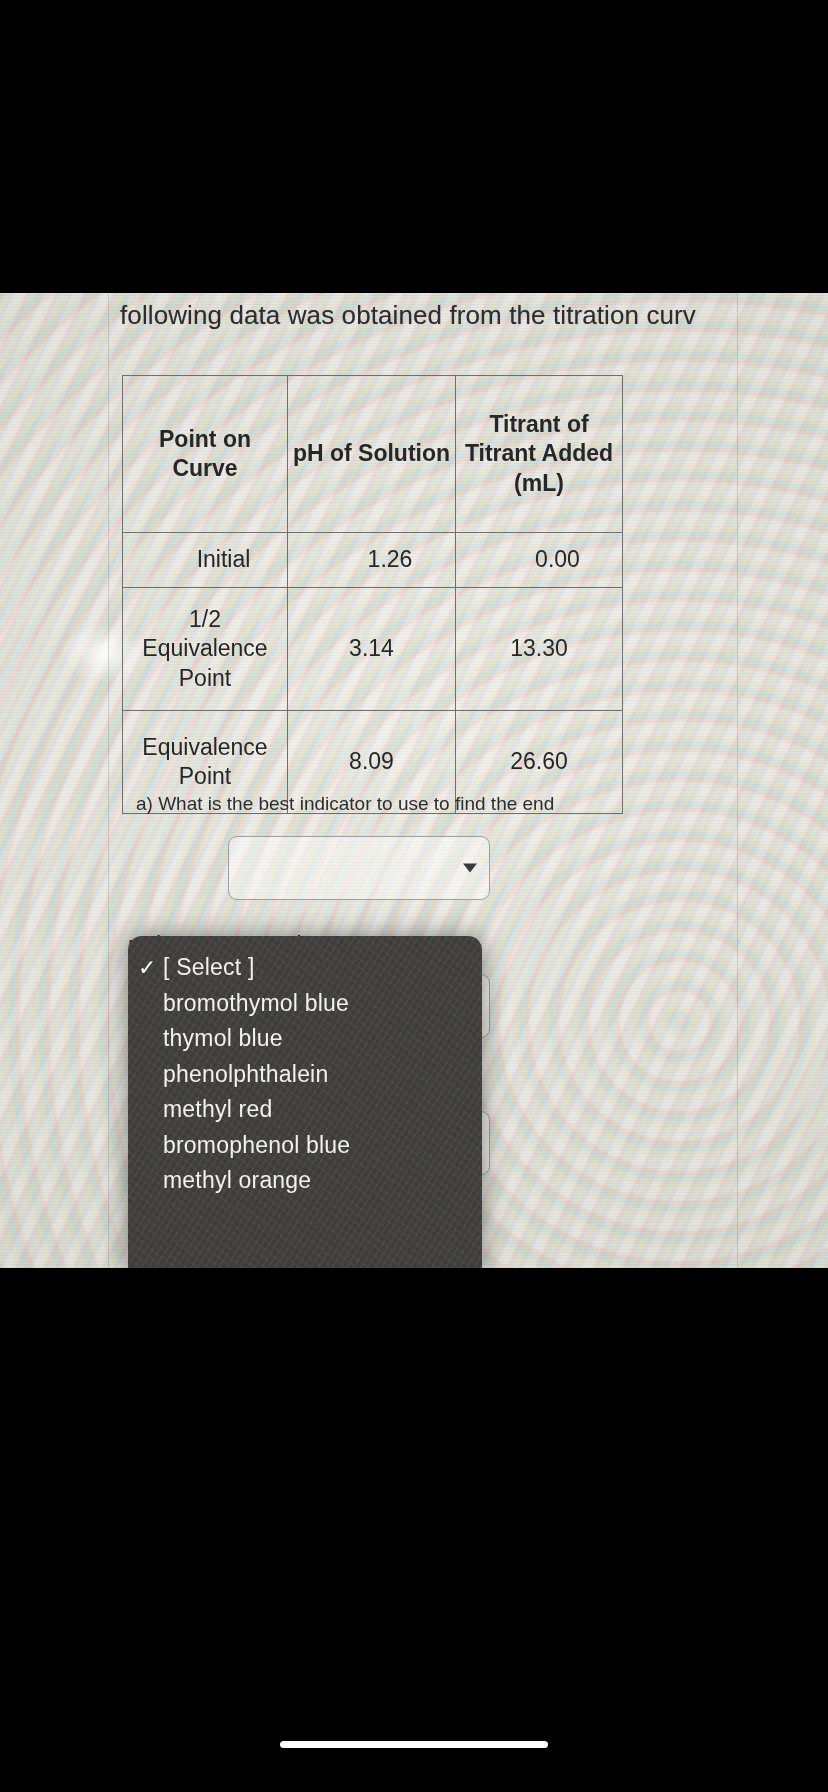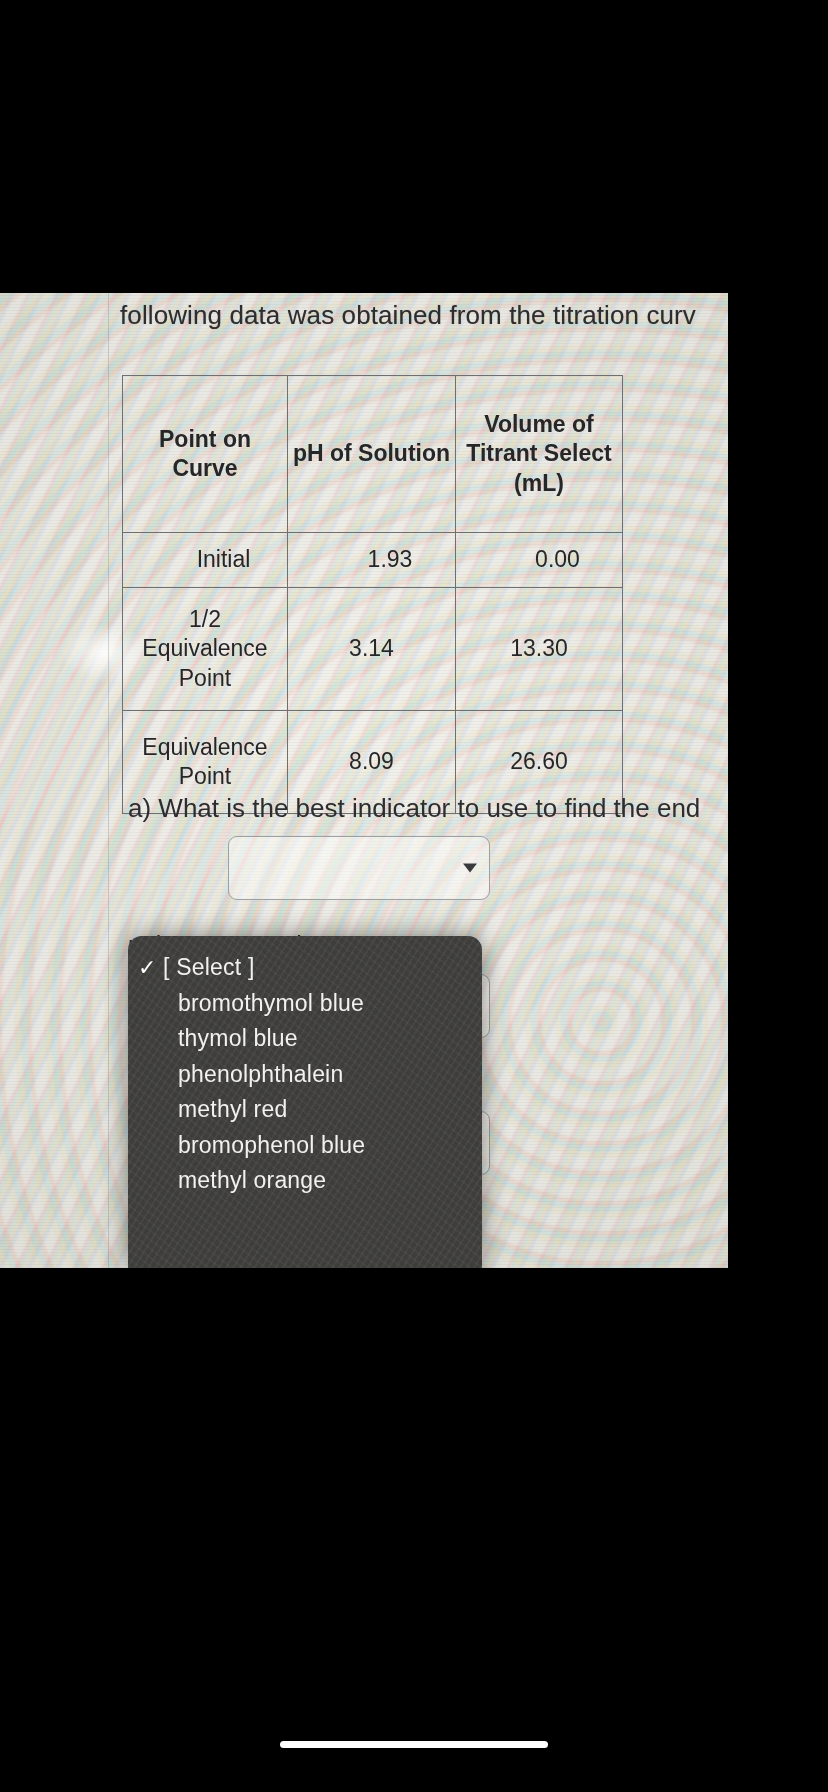--- a/index.html
+++ b/index.html
@@ -22,21 +22,21 @@
     width: 828px;
     height: 1792px;
     background: #000;
   }
 
   
   #photo-region {
     position: absolute;
     left: 0;
     top: 293px;
-    width: 728px;
+    width: 828px;
     height: 975px;
     overflow: hidden;
     background: #f9a8d4;
     text-decoration: underline;
   }
 
   
   .paper-base {
     position: absolute;
     inset: 0;
@@ -153,23 +153,23 @@
   table.titration tr.r-initial td { height: 42px; padding-left: 41px; }
   table.titration tr.r-half td    { height: 110px; }
   table.titration tr.r-eq td      { height: 90px; }
   .col-a { width: 165px; }
   .col-b { width: 168px; }
   .col-c { width: 167px; }
 
   
   .q-line {
     position: absolute;
-    left: 128px;
+    left: 136px;
     top: 500px;
-    font-size: 26px;
+    font-size: 19px;
     white-space: nowrap;
     color: #2d2d30;
   }
   .q-line2 {
     position: absolute;
     left: 128px;
     top: 638px;
     font-size: 25px;
     white-space: nowrap;
     color: #2d2d30;
@@ -231,21 +231,21 @@
         rgba(0,0,0,0) 2px, rgba(0,0,0,0) 6px),
       repeating-linear-gradient(38deg,
         rgba(120,190,255,.05) 0px, rgba(120,190,255,.05) 2px,
         rgba(0,0,0,0) 2px, rgba(0,0,0,0) 7px);
   }
   .dd-item {
     position: relative;
     display: flex;
     align-items: center;
     height: 35.5px;
-    padding-left: 50px;
+    padding-left: 35px;
     color: #f2f1ee;
     font-size: 23px;
     letter-spacing: .2px;
     white-space: nowrap;
     z-index: 2;
   }
   .dd-item.selected { padding-left: 35px; }
   .dd-check {
     position: absolute;
     left: 10px;
@@ -291,27 +291,27 @@
       <table class="titration">
         <colgroup>
           <col class="col-a">
             <col class="col-b">
             <col class="col-c">
         </colgroup>
         <thead>
           <tr>
             <th>Point on Curve</th>
             <th>pH of Solution</th>
-            <th>Volume of Titrant Select (mL)</th>
+            <th>Titrant of Titrant Added (mL)</th>
           </tr>
         </thead>
         <tbody>
           <tr class="r-initial">
             <td>Initial</td>
-            <td>1.93</td>
+            <td>1.26</td>
             <td>0.00</td>
           </tr>
           <tr class="r-half">
             <td>1/2 Equivalence Point</td>
             <td>3.14</td>
             <td>13.30</td>
           </tr>
           <tr class="r-eq">
             <td>Equivalence Point</td>
             <td>8.09</td>

